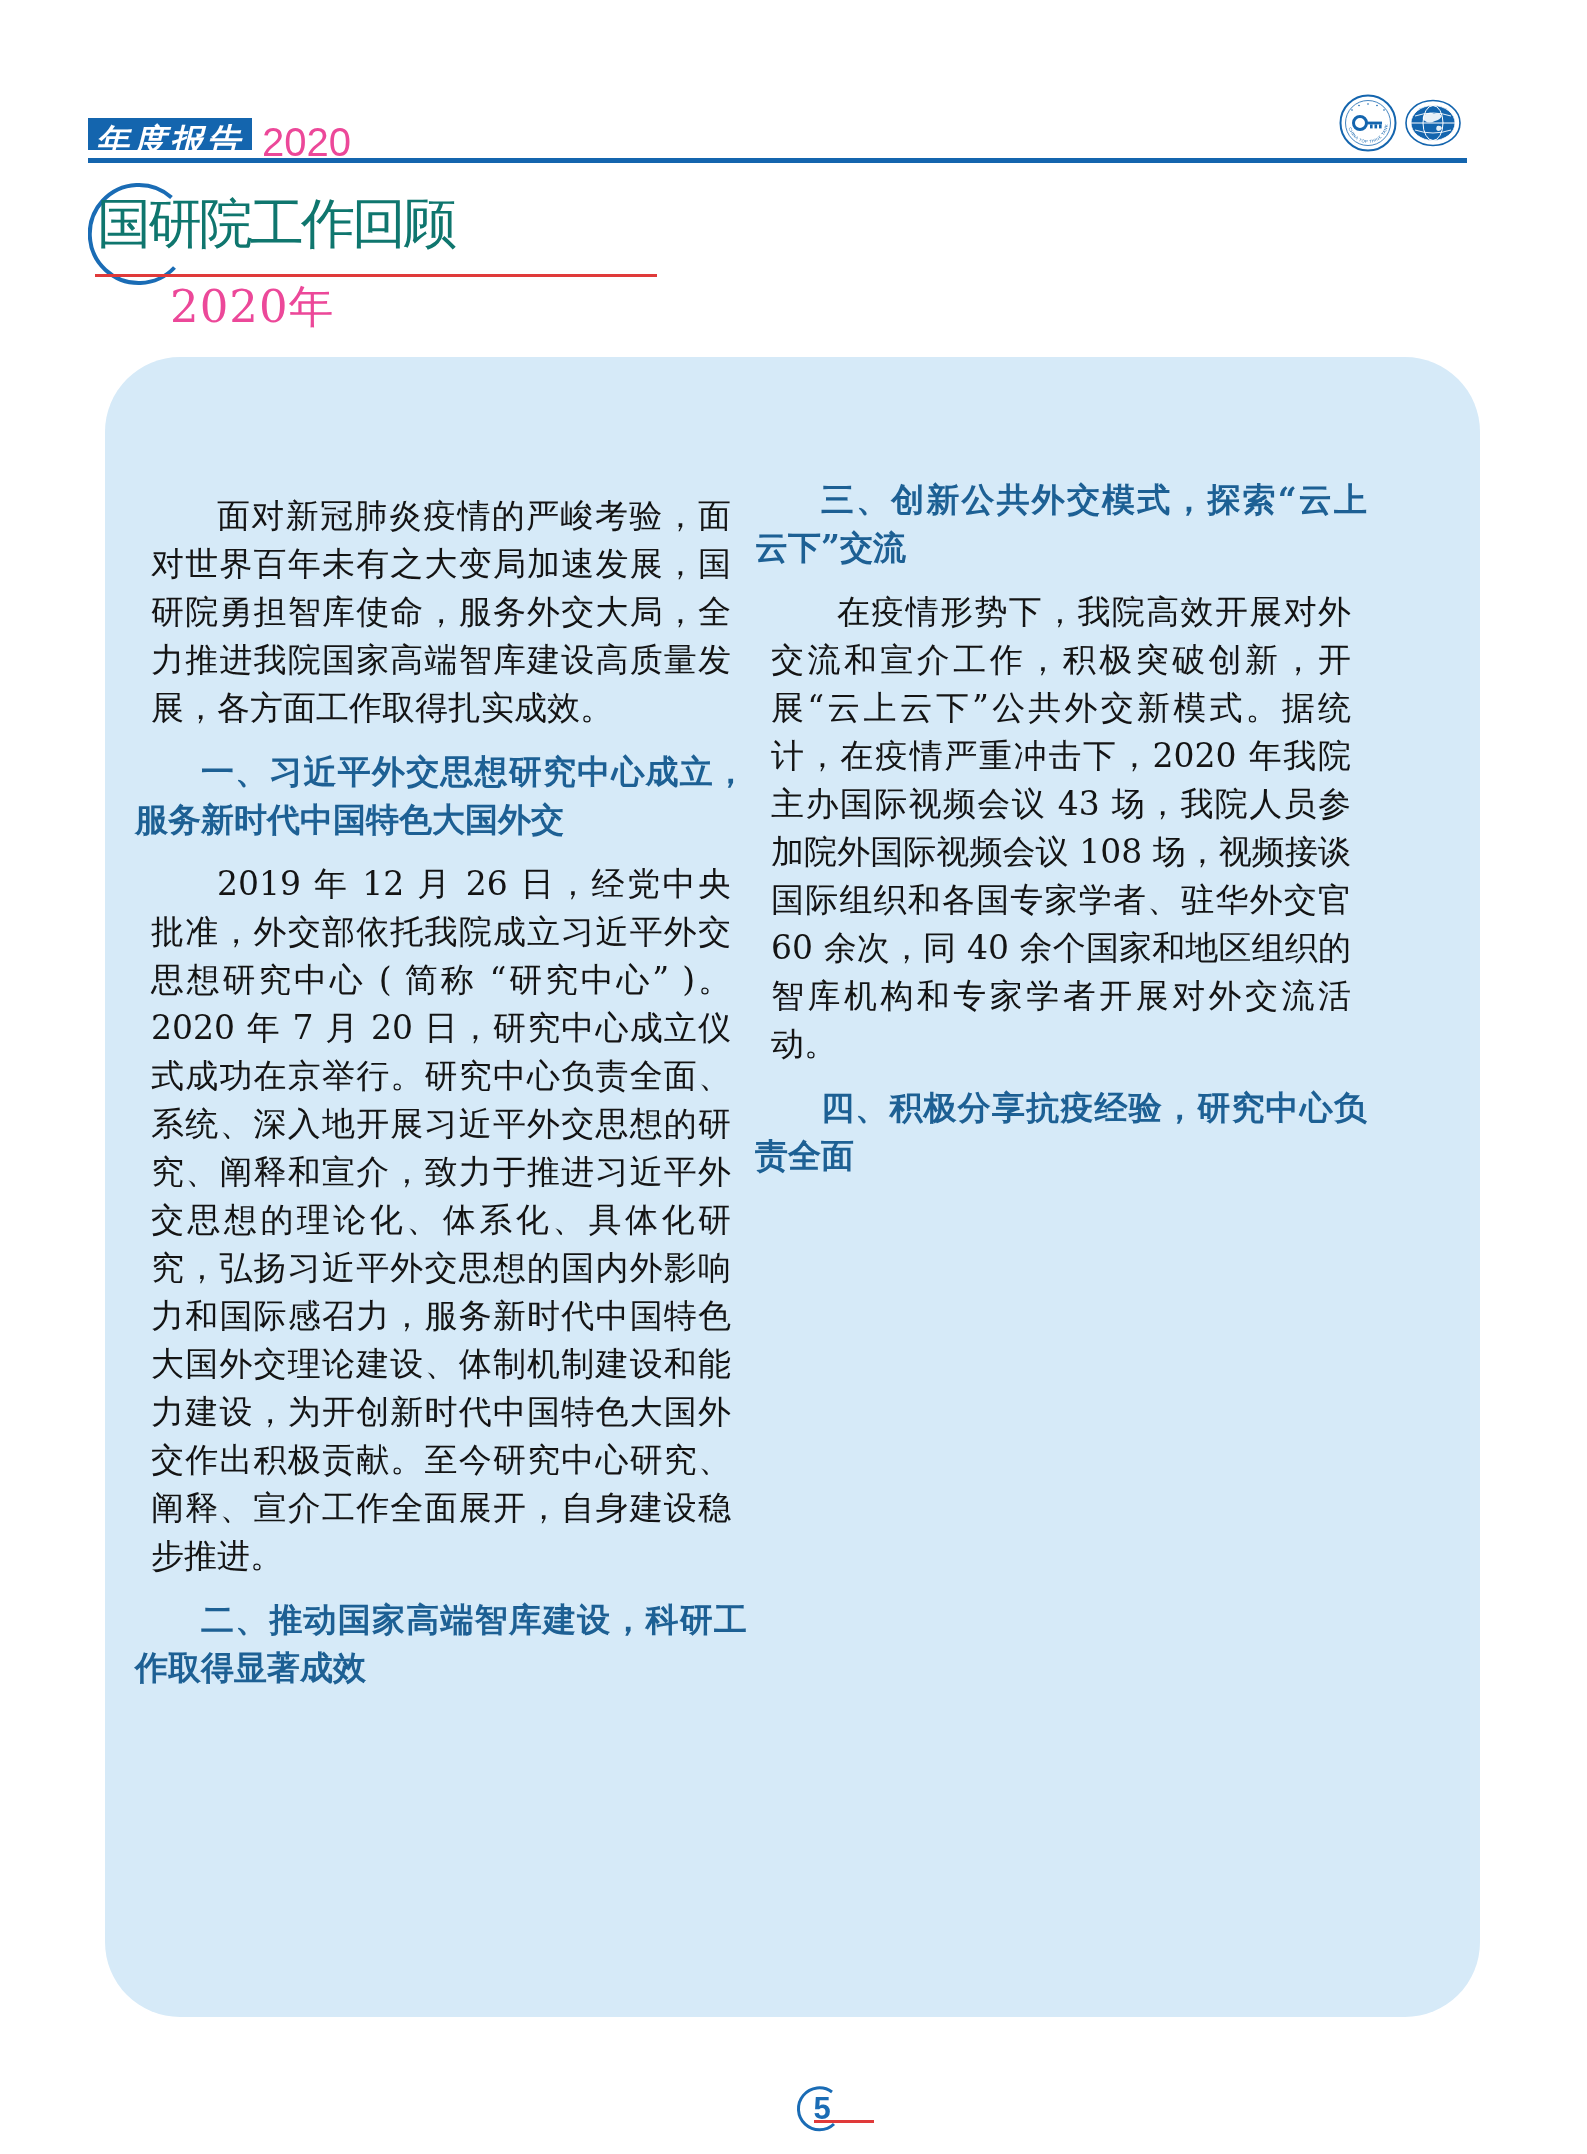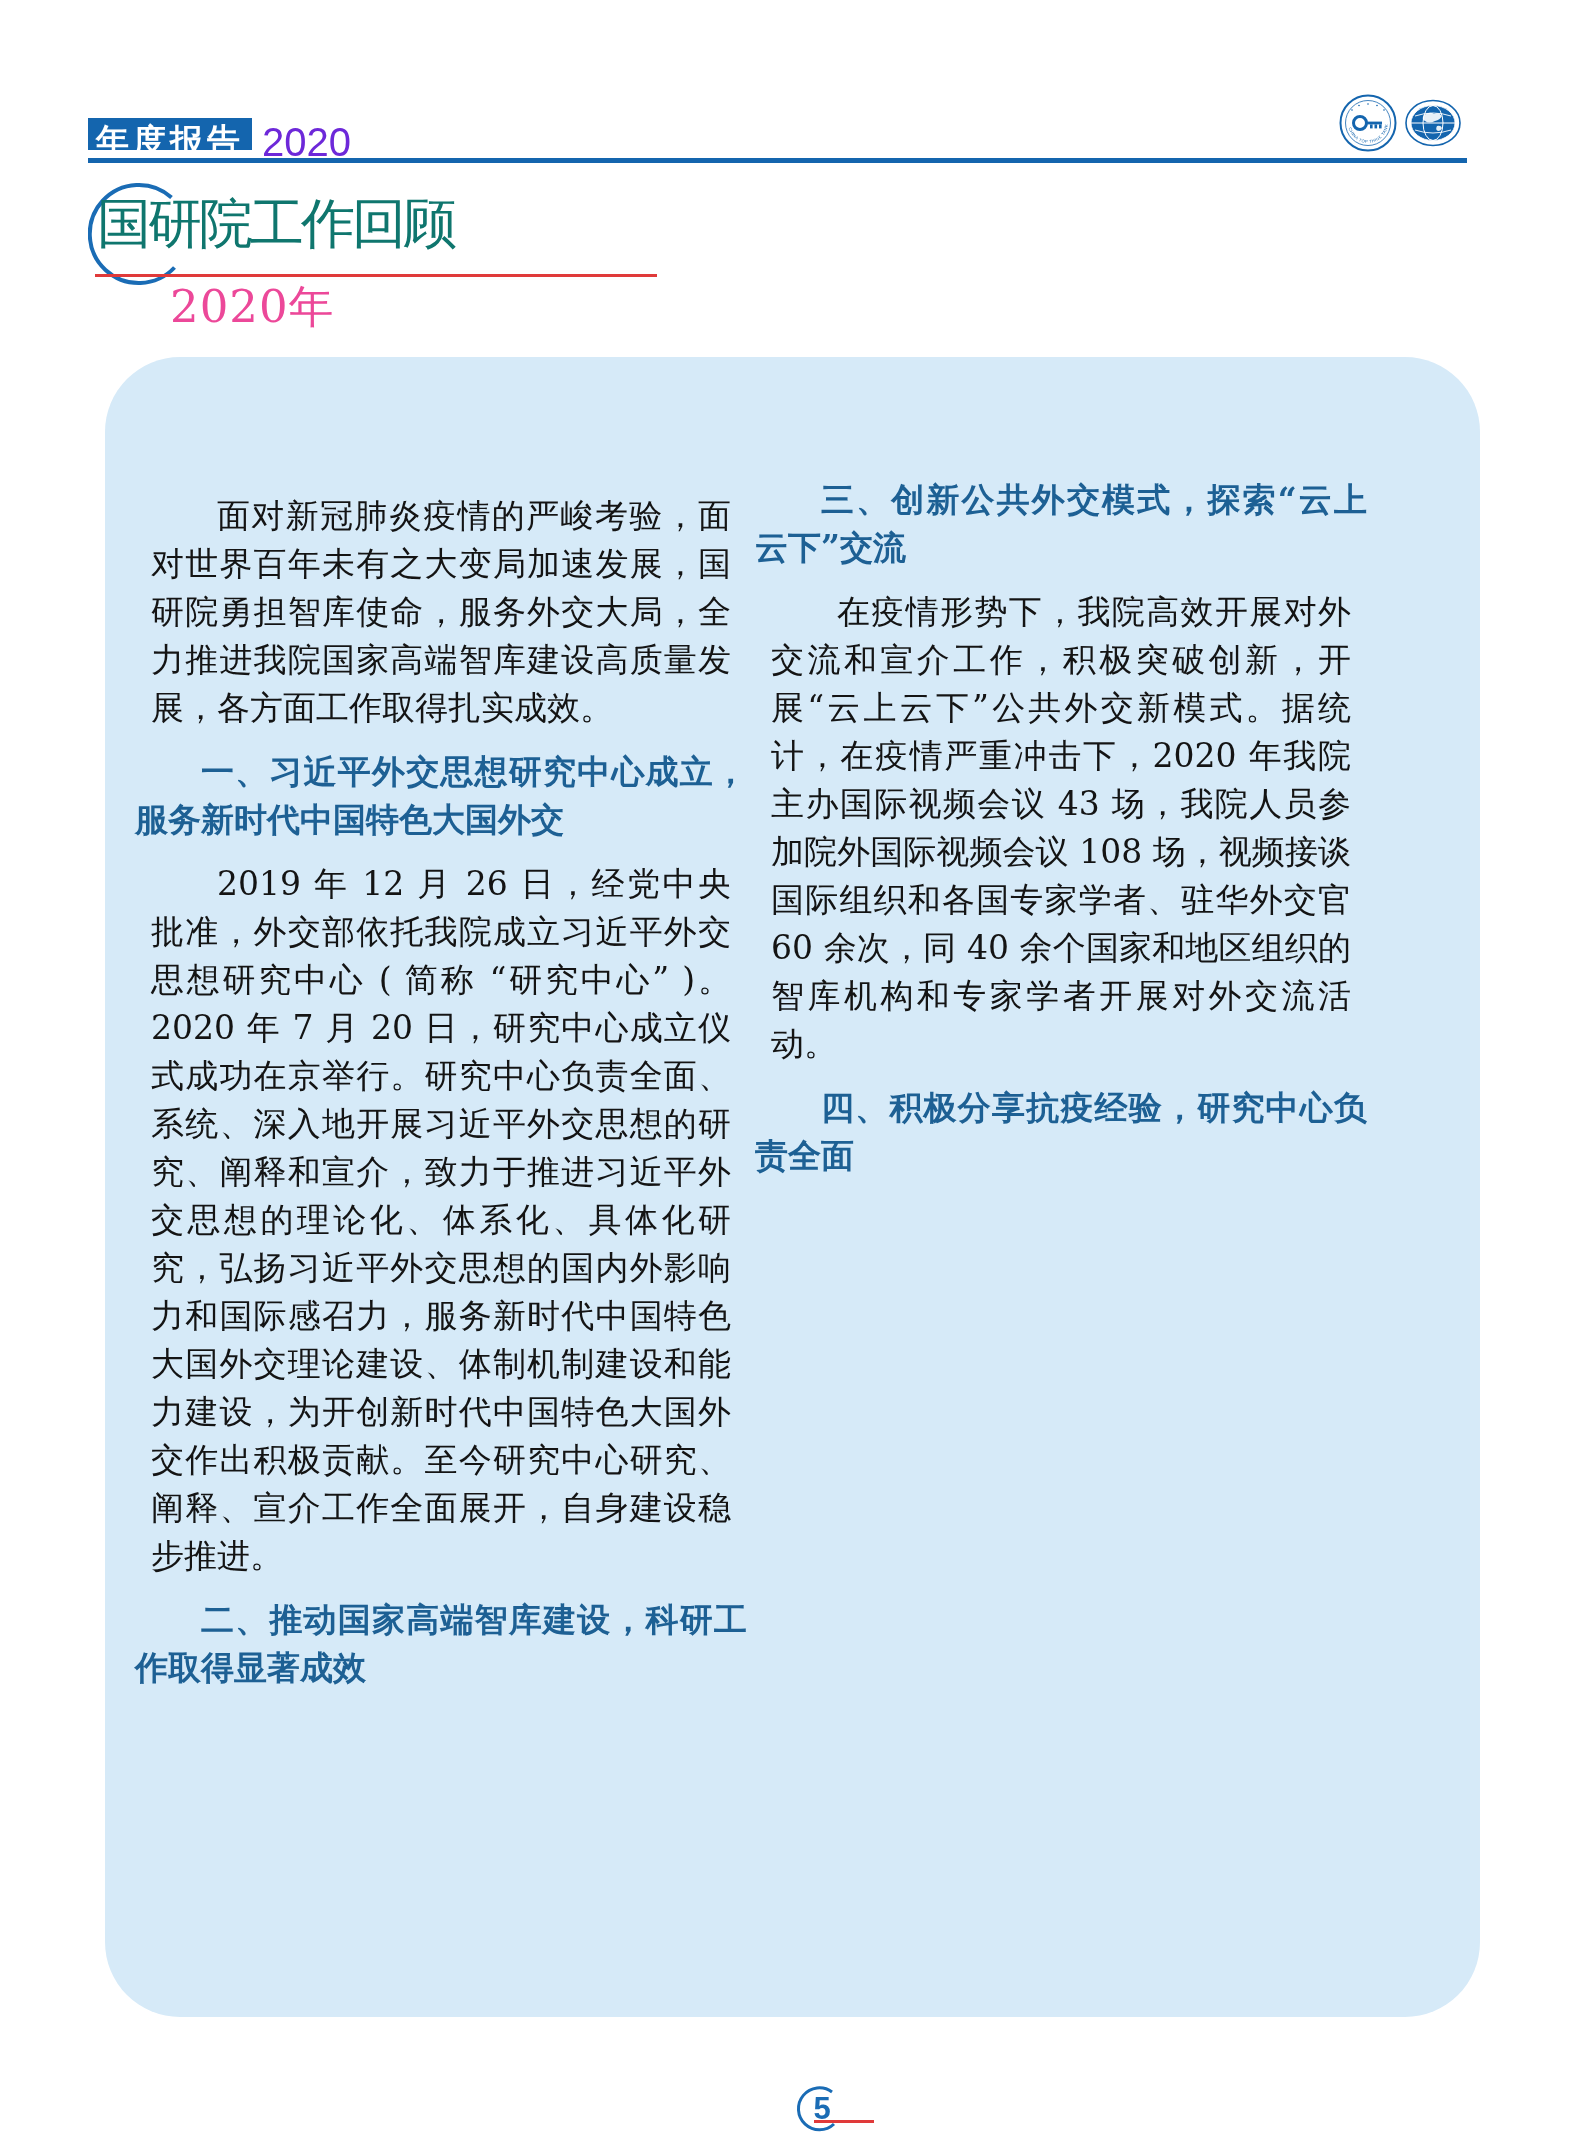--- a/index.html
+++ b/index.html
@@ -9,25 +9,25 @@
     background:#ffffff;
     font-family:"DejaVu Serif", serif;
     overflow:hidden;
   }
   
   .hdr-badge{
     position:absolute;left:88px;top:118px;
     width:164px;height:32px;
     background:#1465ae;color:#ffffff;
     font-size:33px;line-height:45px;text-align:center;
-    letter-spacing:4px;font-weight:600;
+    letter-spacing:4px;font-weight:600;font-style:italic;
   }
   .hdr-year{
     position:absolute;left:262px;top:120px;
-    color:#6d28d9;font-size:40px;line-height:45px;
+    color:#ec4899;font-size:40px;line-height:45px;
     font-family:"Liberation Sans", sans-serif;
   }
   .hdr-rule{
     position:absolute;left:88px;top:158px;
     width:1379px;height:5px;background:#1465ae;
   }
   .logo{position:absolute;top:94px;width:58px;height:58px;}
   .logo.l1{left:1339px;}
   .logo.l2{left:1404px;}
   

